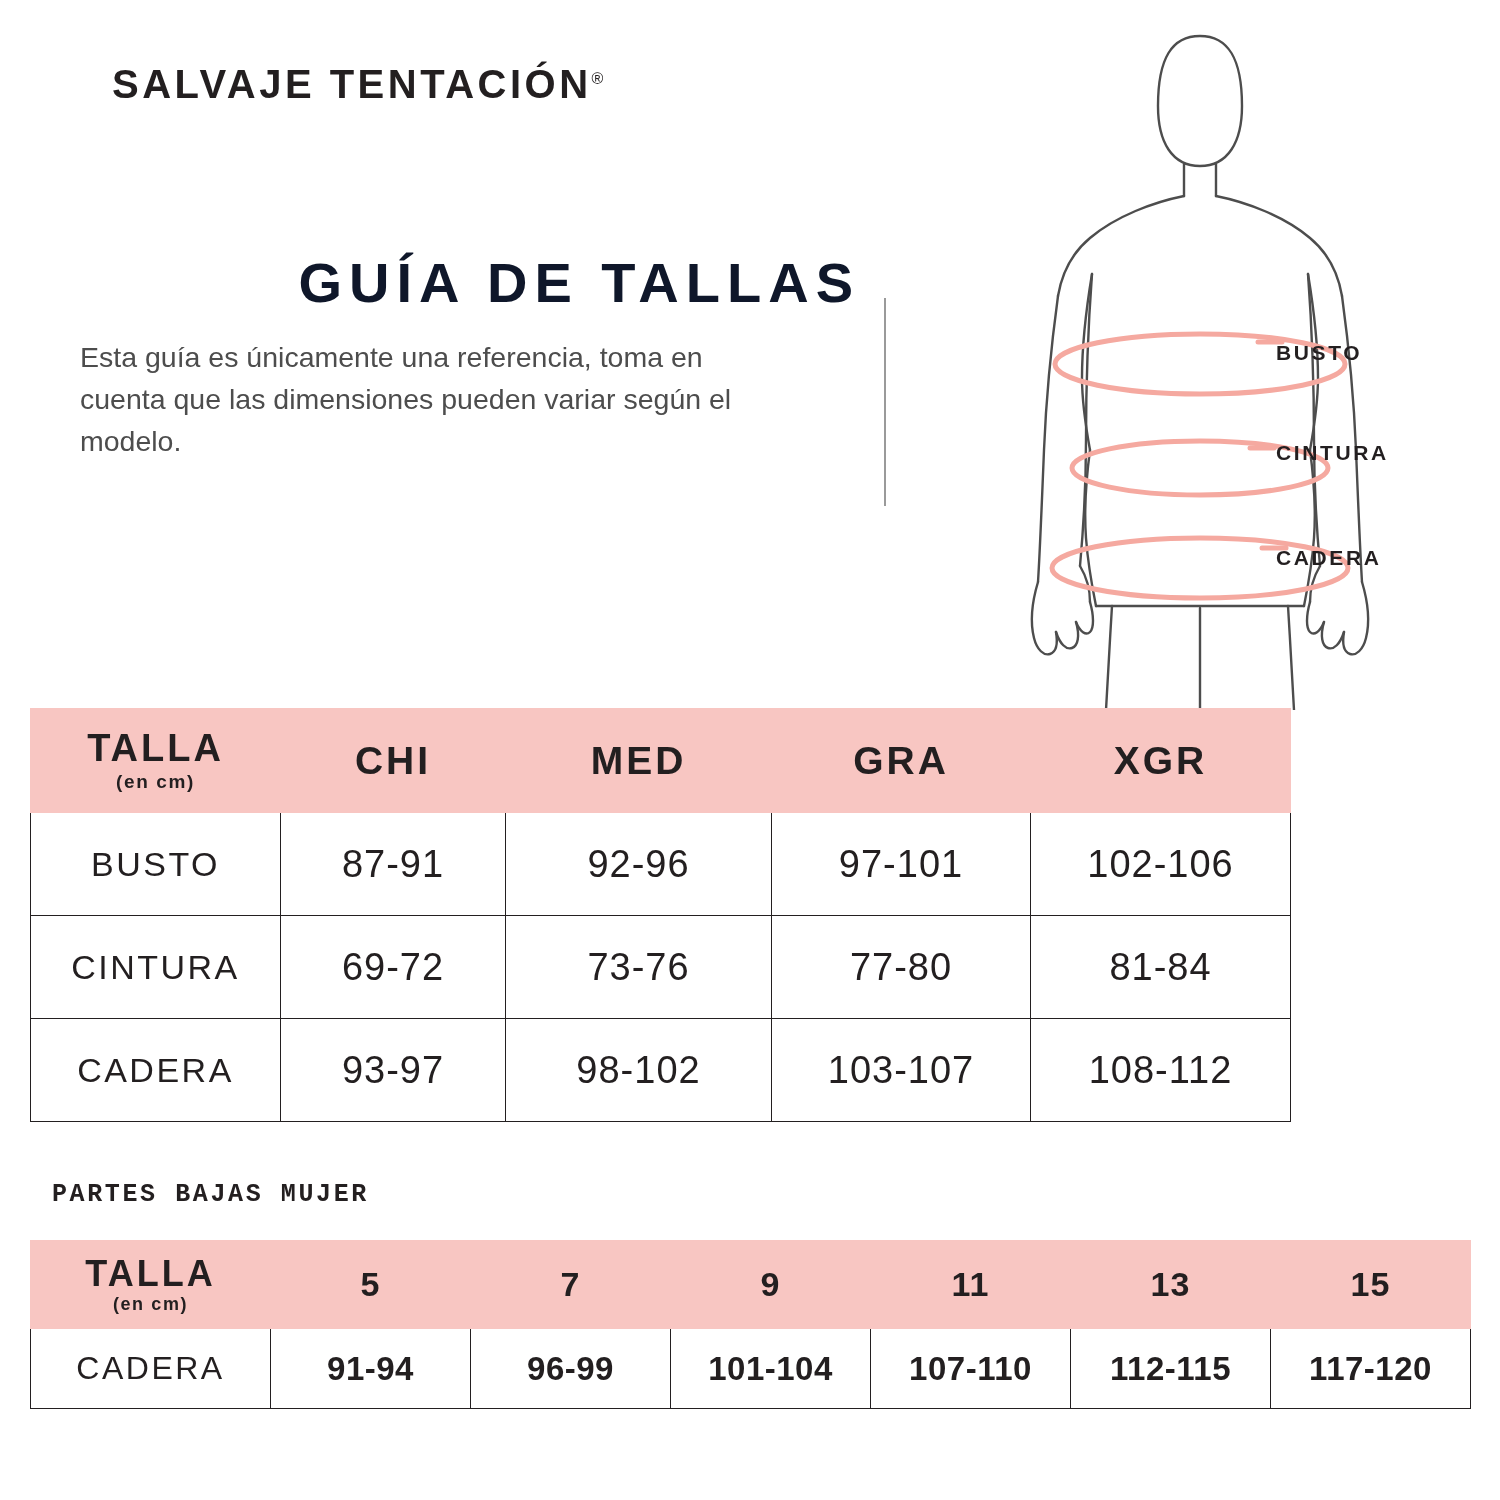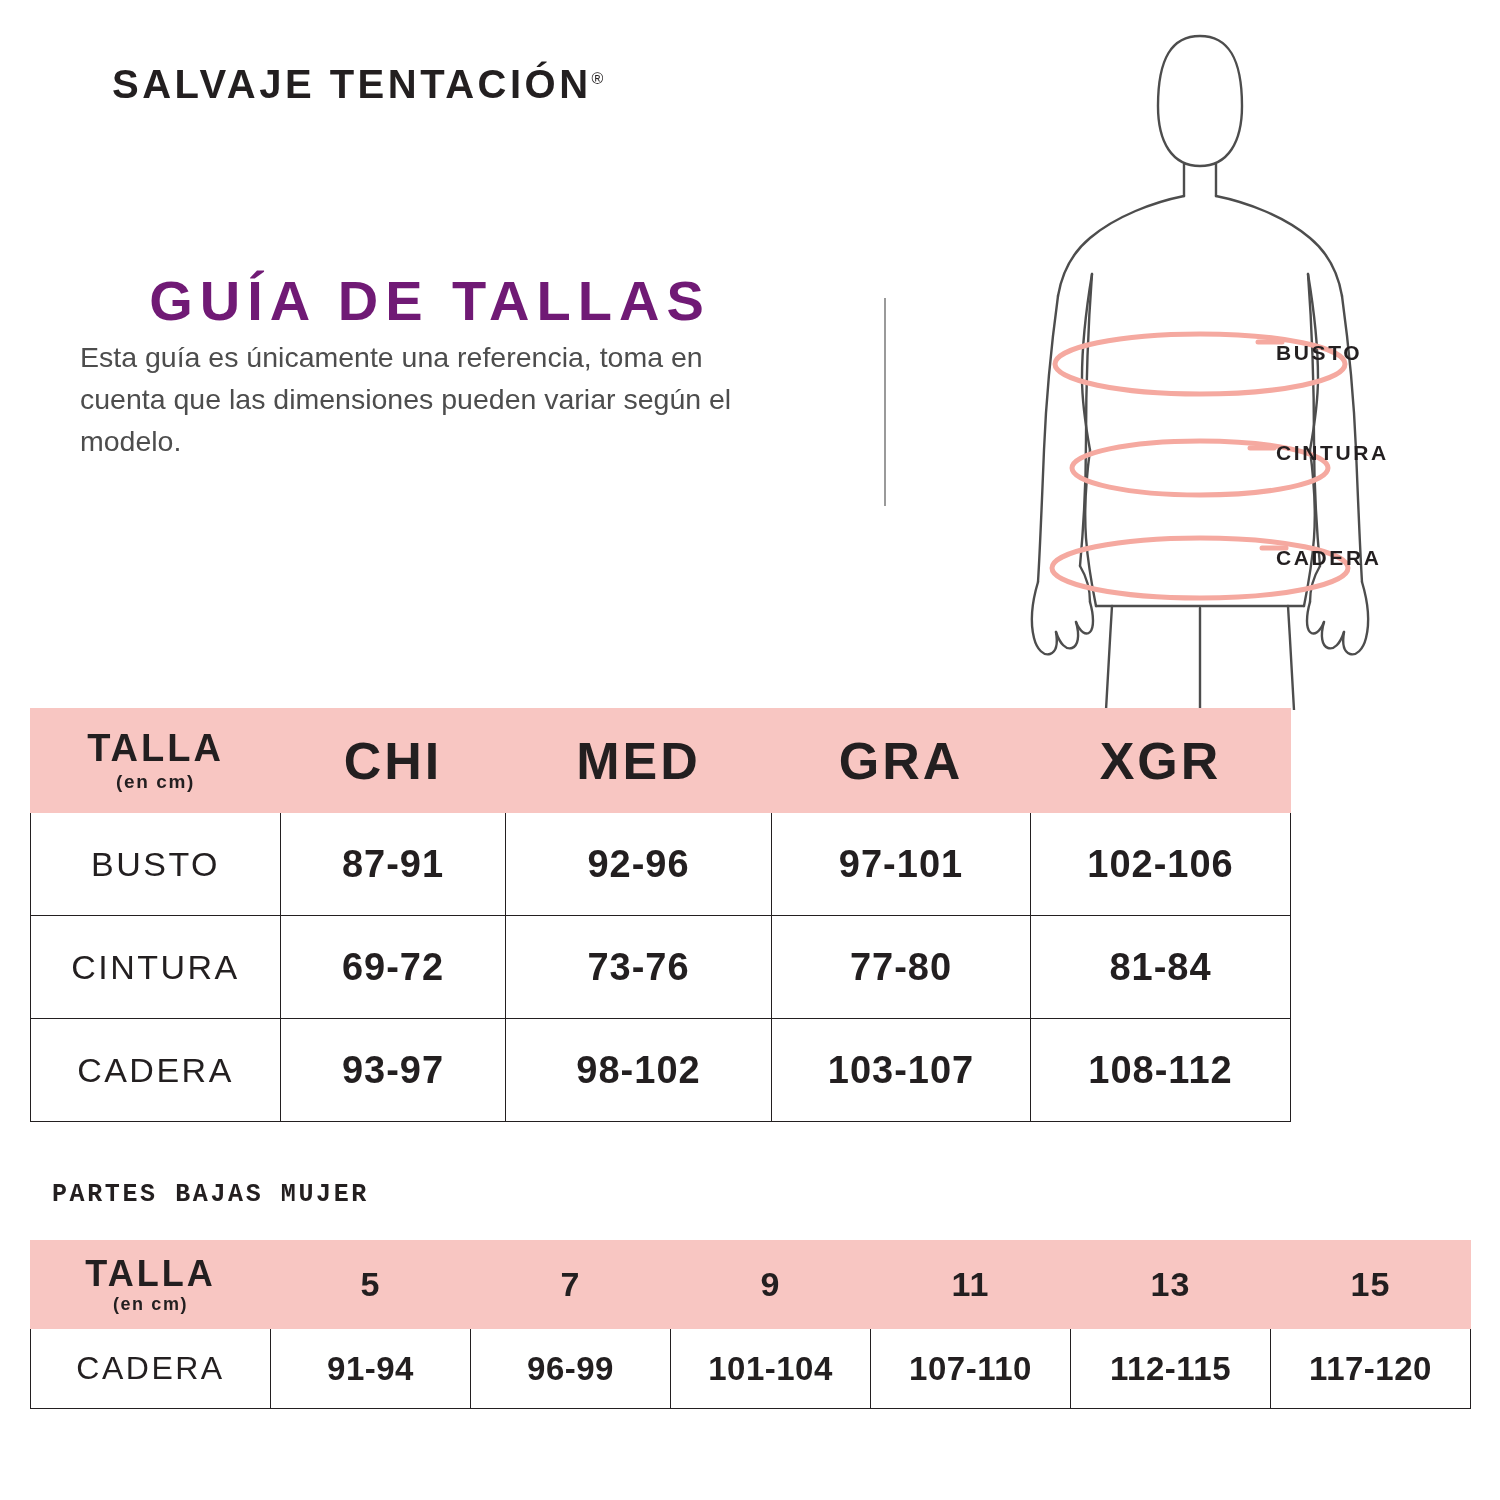--- a/index.html
+++ b/index.html
@@ -35,26 +35,25 @@
     letter-spacing: 0;
     font-weight: normal;
   }
 
   
   .guide-title {
     position: absolute;
     left: 0;
     top: 250px;
     width: 860px;
-    text-align: center;
+    text-align: right;
     font-size: 56px;
     font-weight: bold;
     letter-spacing: 7px;
-    color: #701a75;
-    margin-top: 18px;
+    color: #0f172a;
   }
   .guide-desc {
     position: absolute;
     left: 80px;
     top: 336px;
     width: 700px;
     text-align: left;
     font-size: 28.5px;
     line-height: 42px;
     color: #4d4d4d;
@@ -142,33 +141,33 @@
     line-height: 1.05;
   }
   #table-altas .hdr .talla-cell .sub {
     display: block;
     font-size: 19px;
     letter-spacing: 1.6px;
     font-weight: bold;
     margin-top: 4px;
   }
   #table-altas .hdr .size-cell {
-    font-size: 52px;
+    font-size: 39px;
     letter-spacing: 3px;
     font-weight: bold;
   }
   #table-altas tbody td { height: 103px; }
   #table-altas .row-label {
     font-size: 34px;
     letter-spacing: 2.5px;
   }
   #table-altas .val {
     font-size: 38px;
     letter-spacing: 1px;
-    font-weight: bold;
+    font-weight: normal;
   }
 
   
   #table-bajas .hdr td { height: 88px; }
   #table-bajas .hdr .talla-cell {
     font-size: 36px;
     letter-spacing: 3px;
     font-weight: bold;
     line-height: 1.05;
   }

